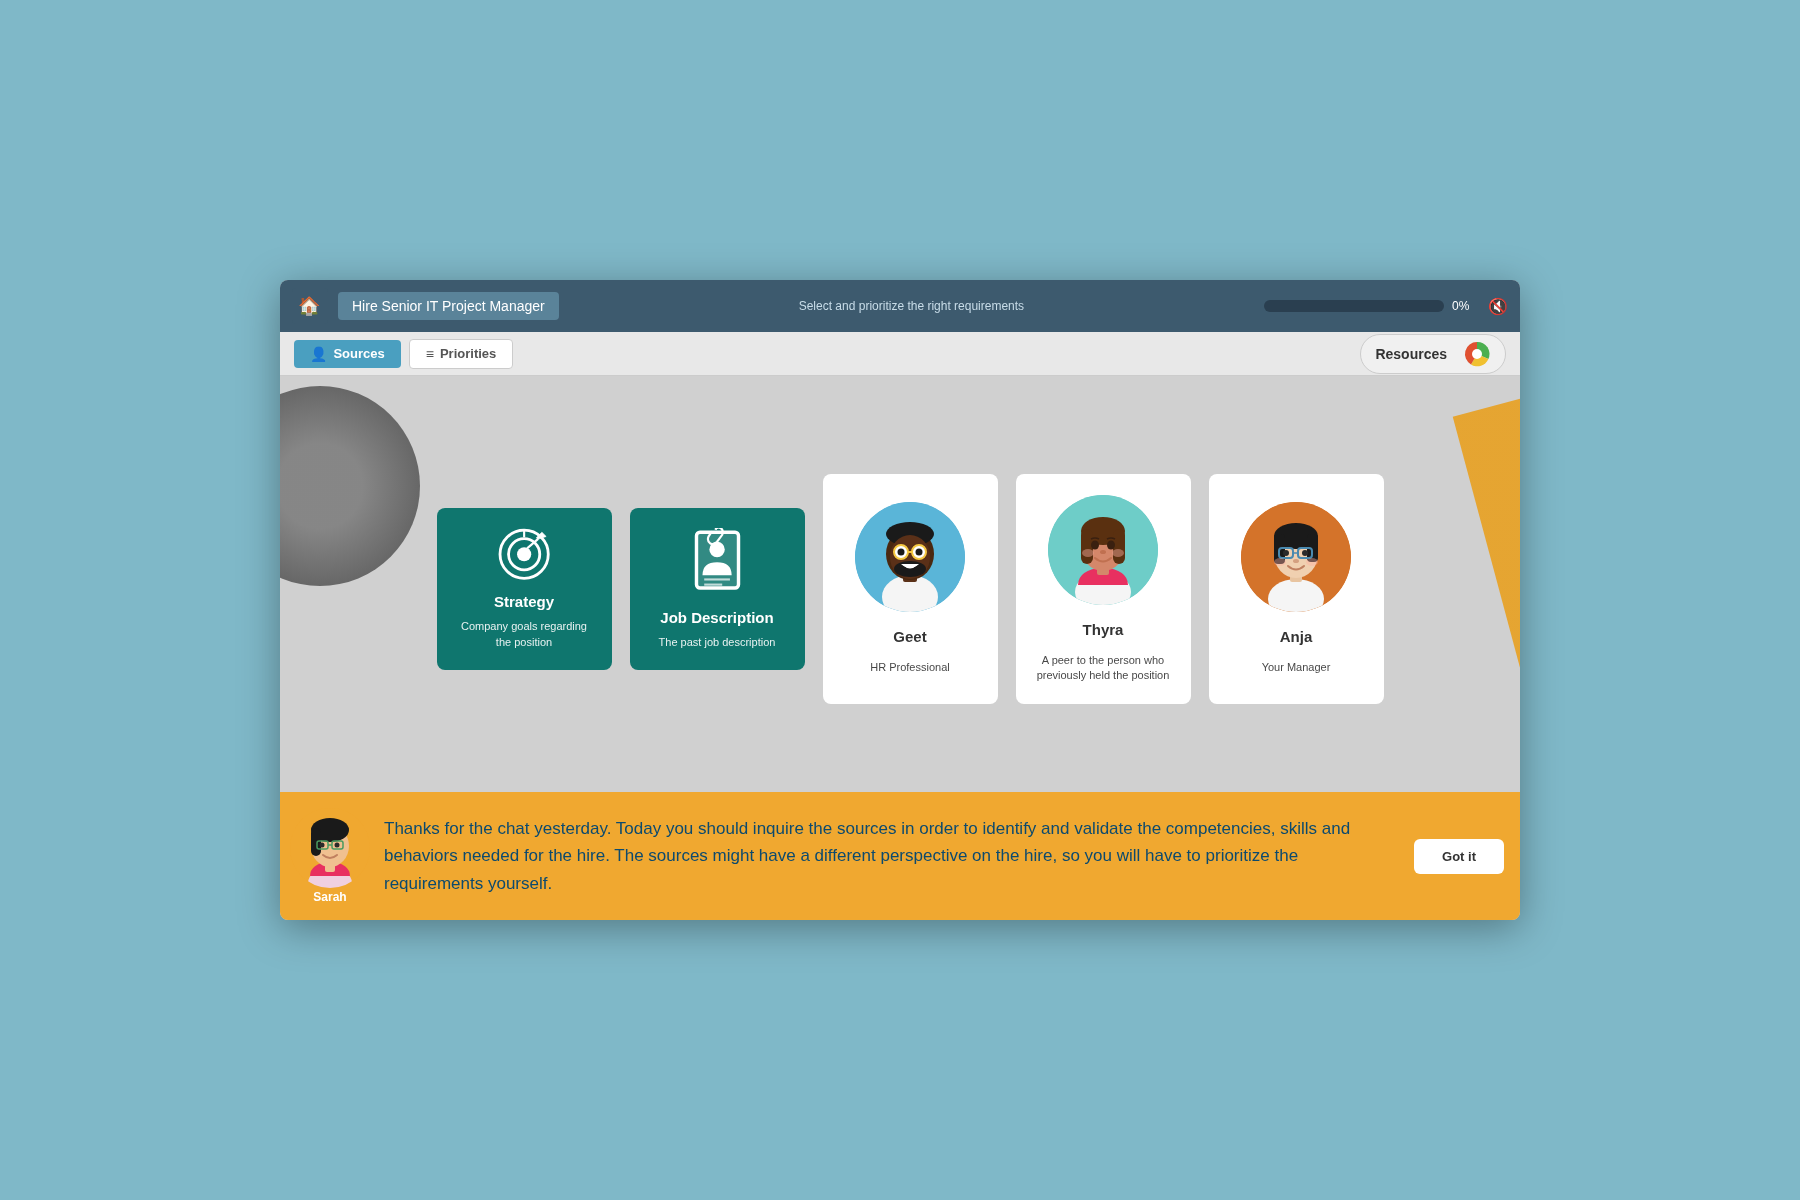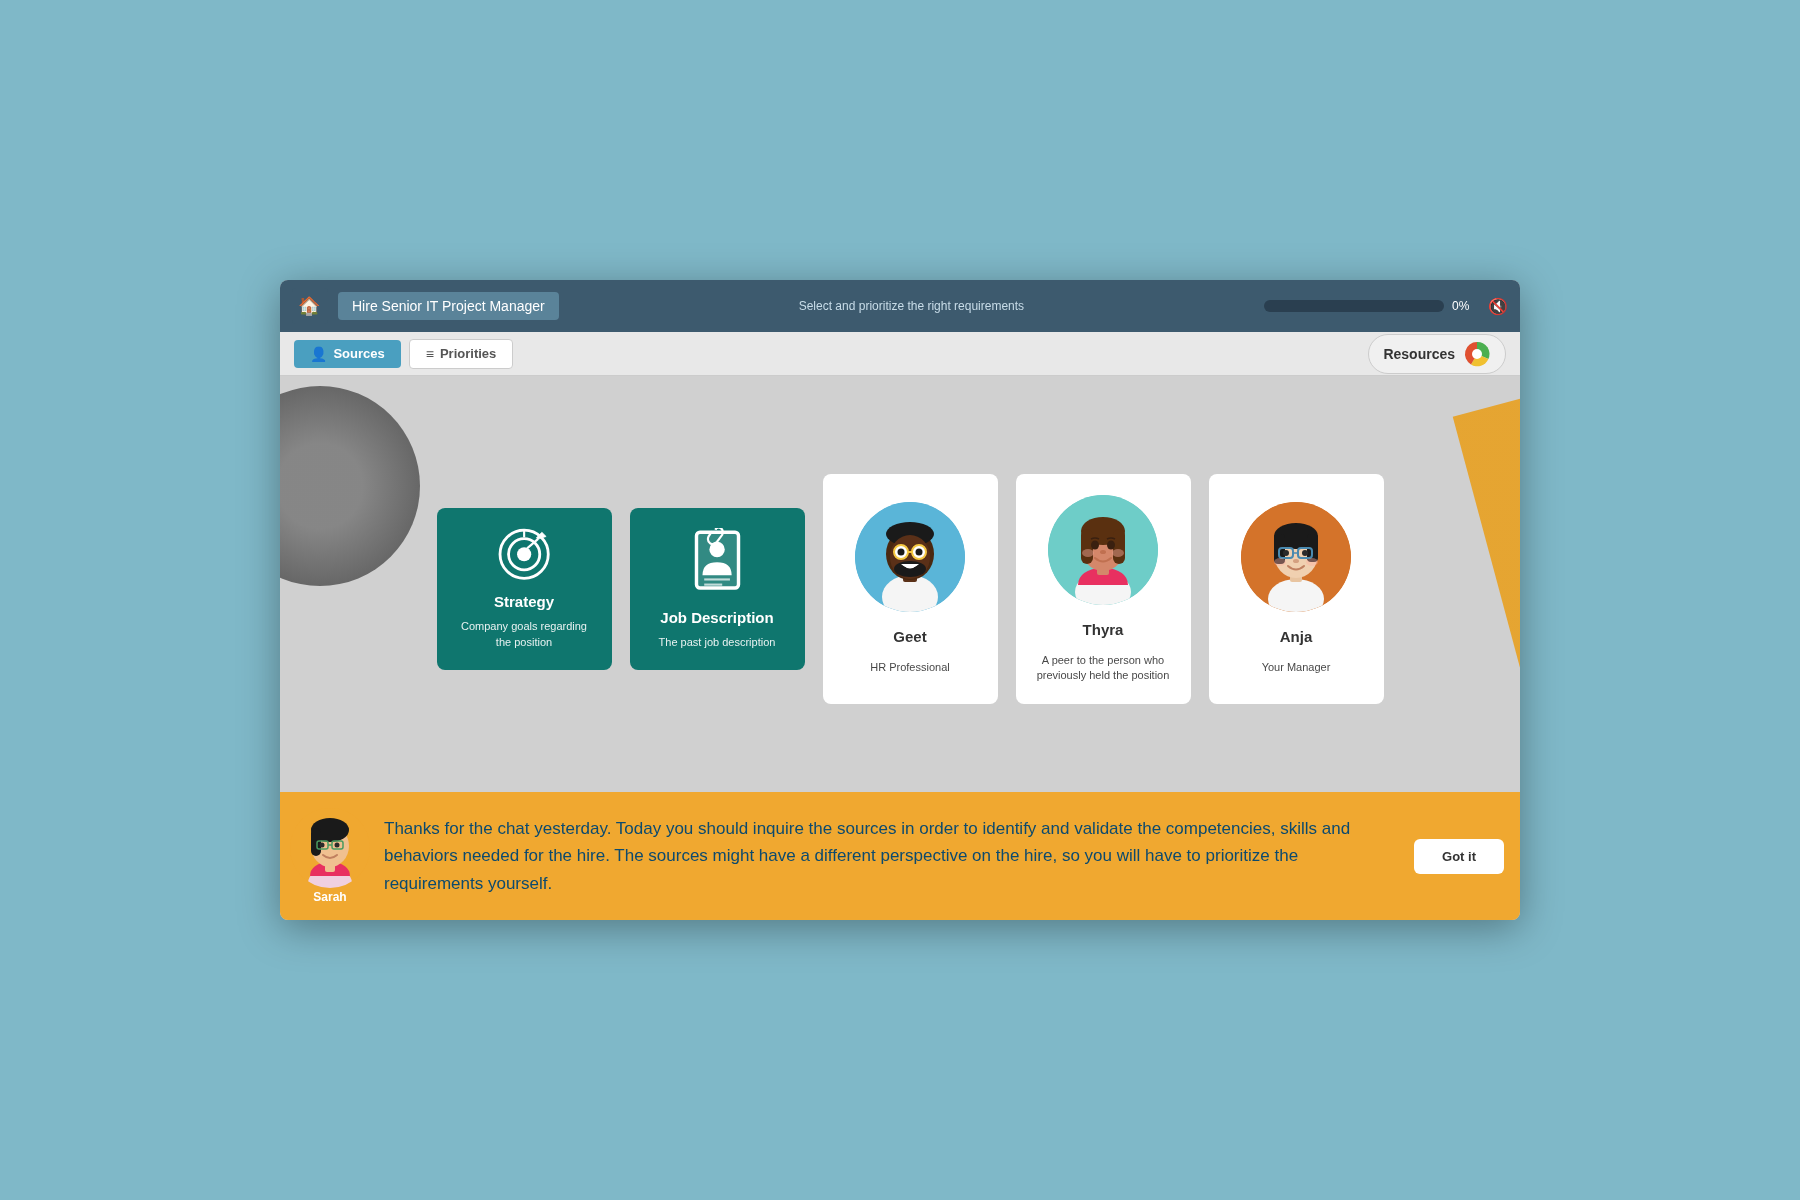--- a/index.html
+++ b/index.html
@@ -133,21 +133,21 @@
       color: #555;
       border: 1px solid #ccc;
     }
     .nav-tab-icon {
       font-size: 14px;
     }
     .nav-spacer { flex: 1; }
     .resources-btn {
       display: flex;
       align-items: center;
-      gap: 8px;
+      gap: 16px;
       background: #f0f0f0;
       border: 1px solid #ccc;
       border-radius: 20px;
       padding: 5px 14px 5px 14px;
       font-size: 14px;
       font-weight: 600;
       color: #333;
       cursor: pointer;
     }
     .resources-pie {

